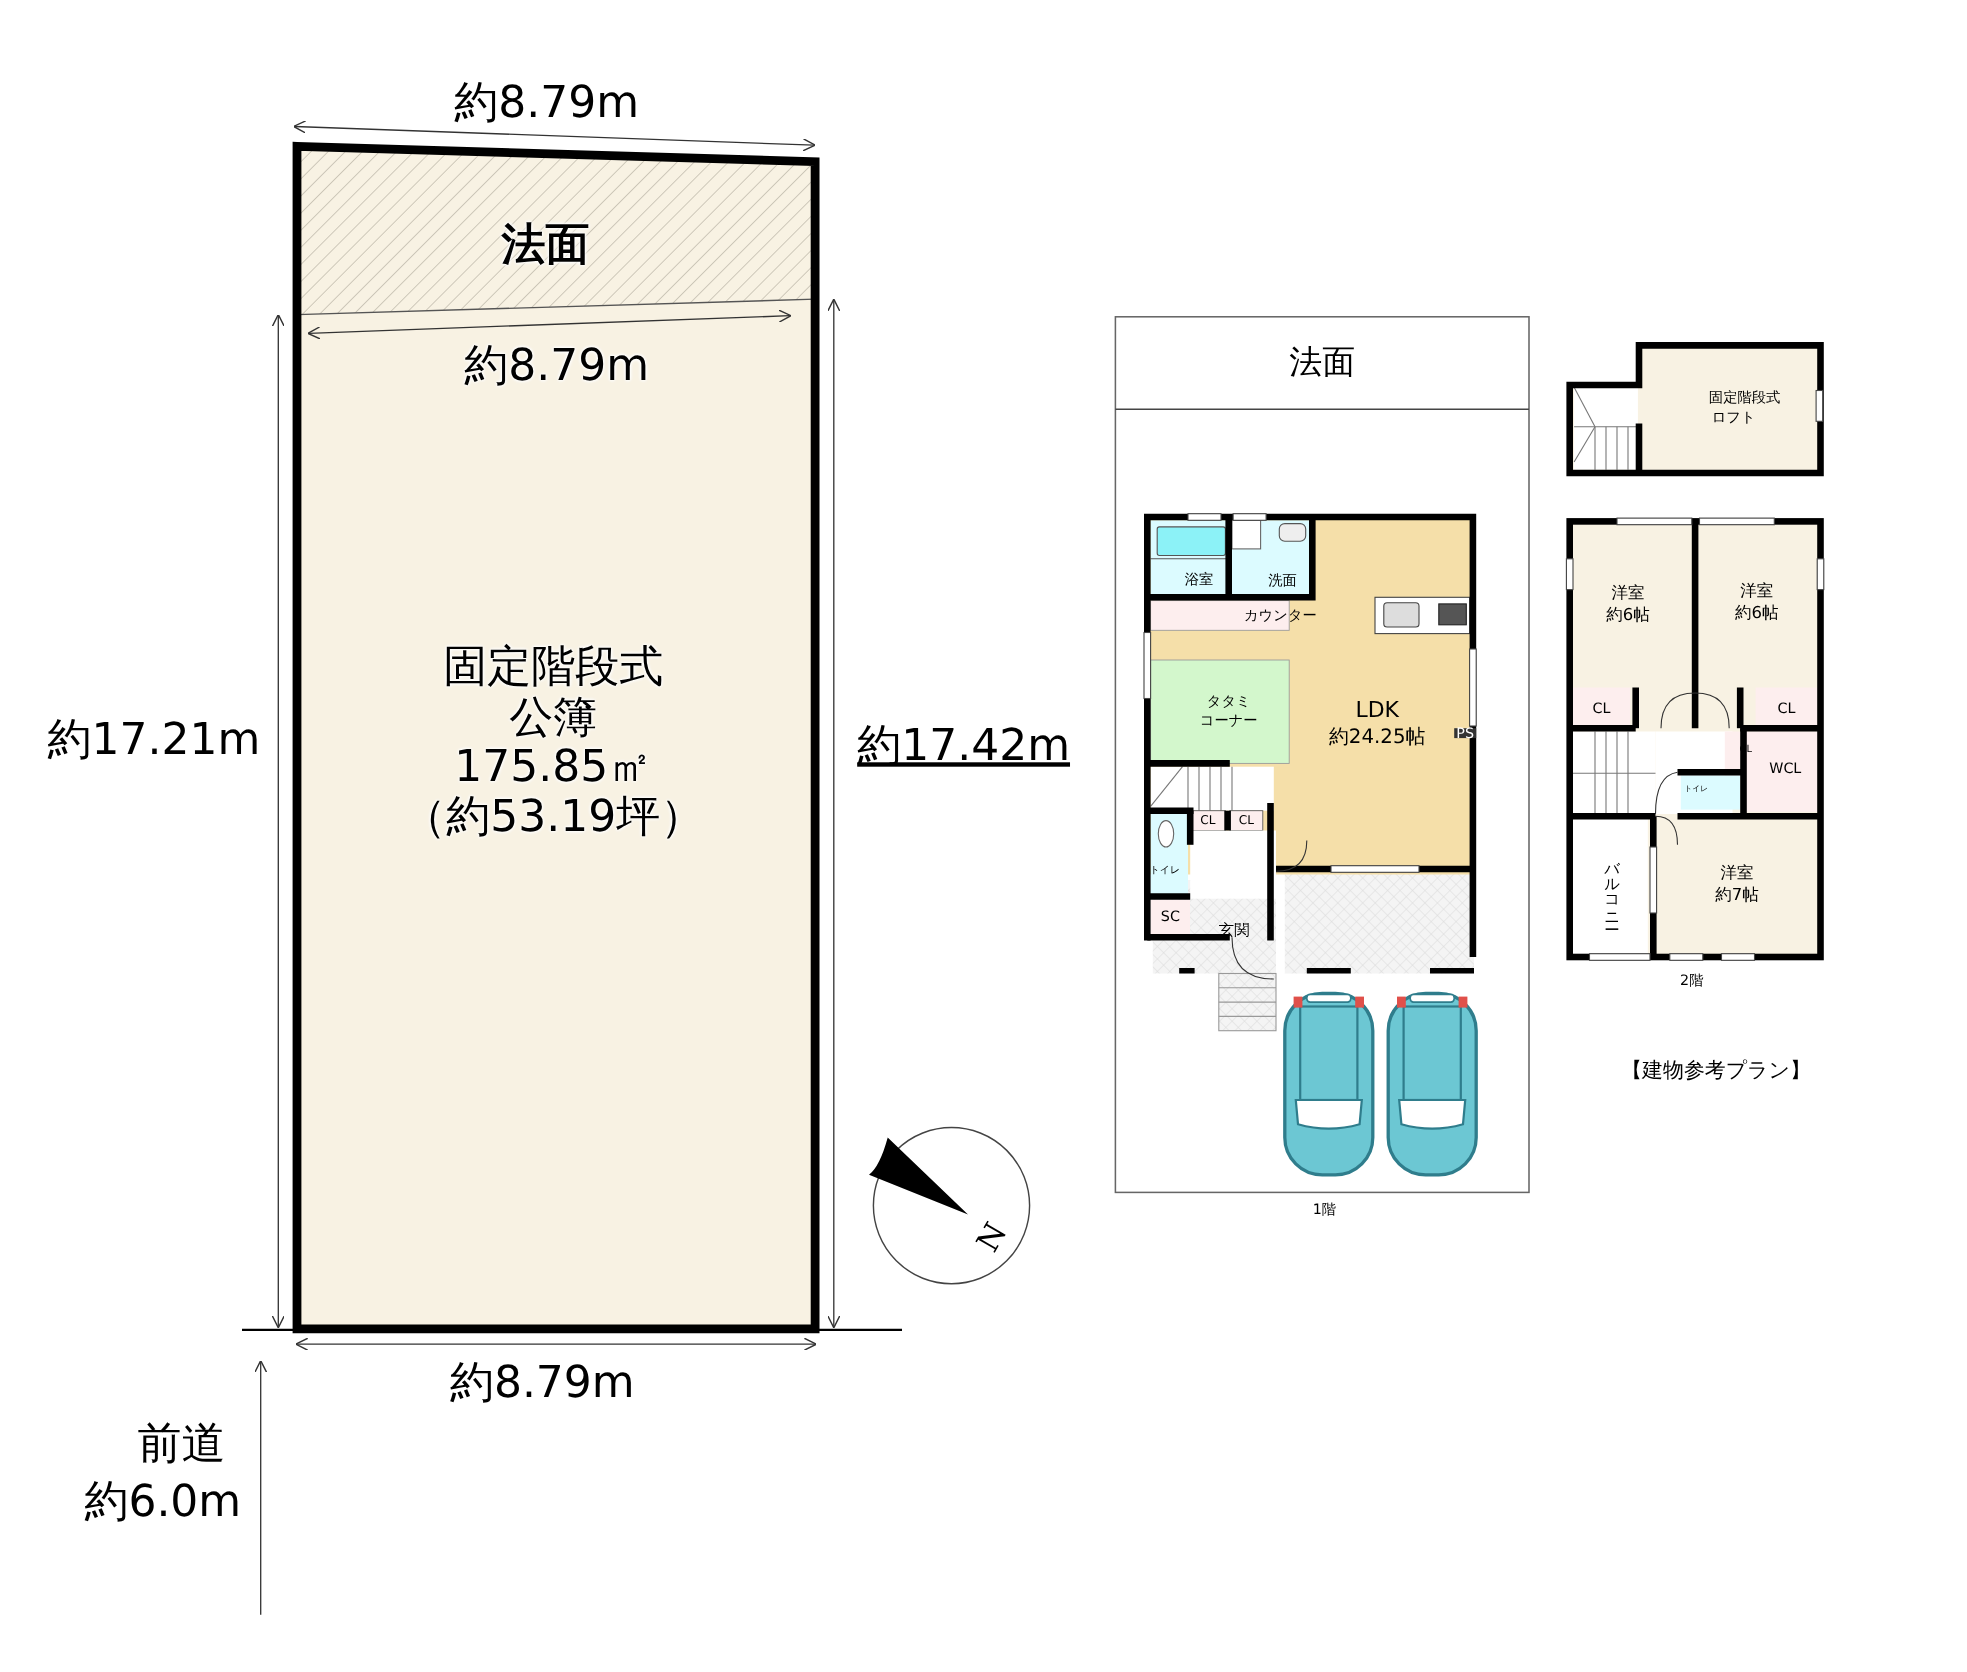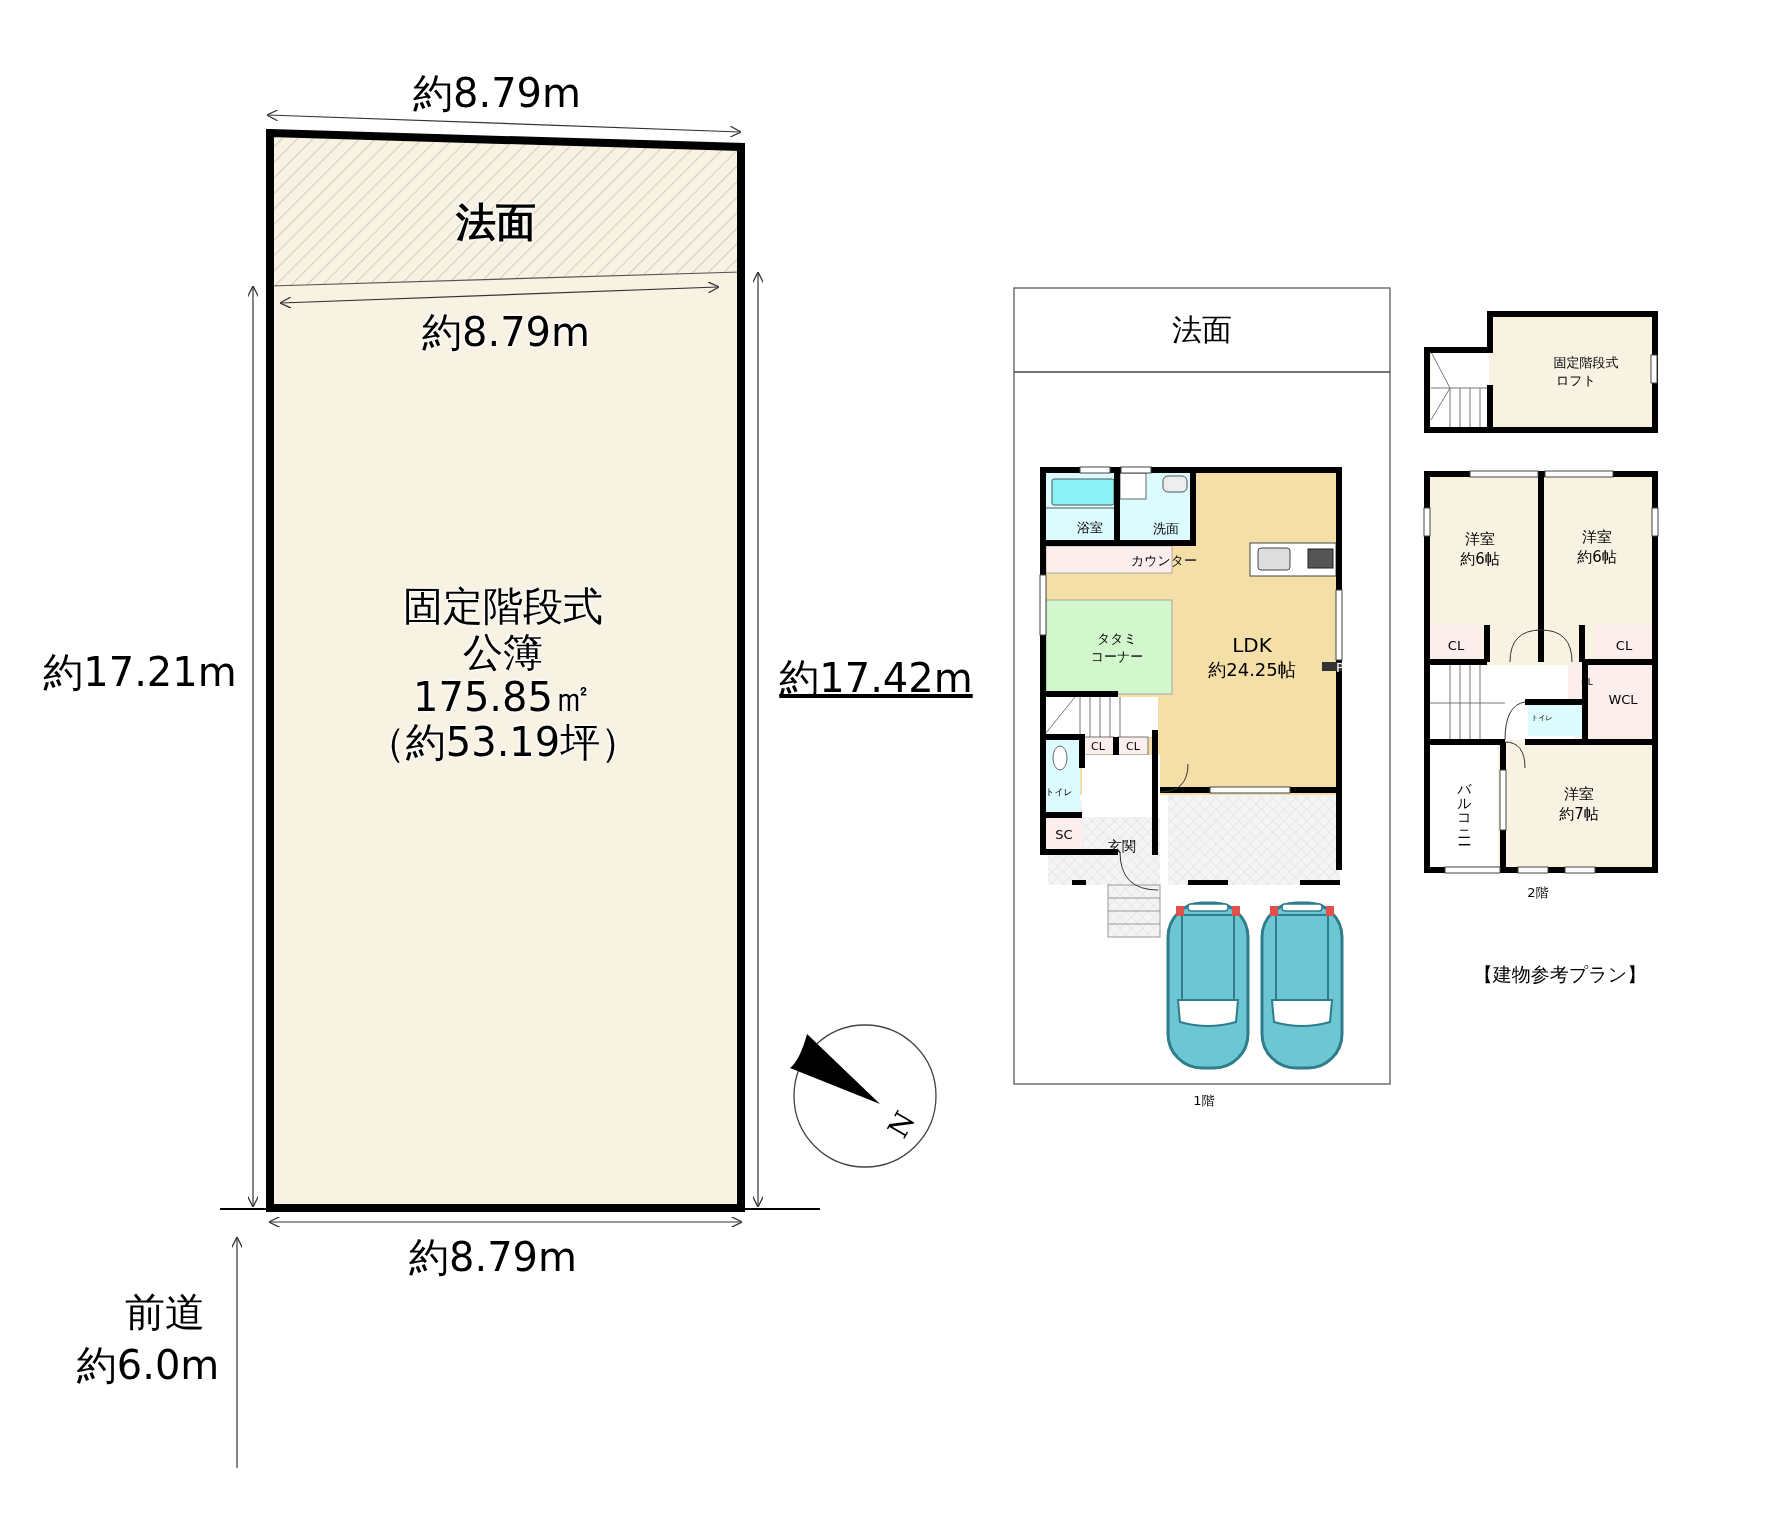--- a/index.html
+++ b/index.html
@@ -231,21 +231,21 @@
 
 <div>
   <div class="lbl" style="left:1202px;top:330px;font-size:30px;">法面</div>
   <div class="lbl xs" style="left:1090px;top:527px;">浴室</div>
   <div class="lbl xs" style="left:1166px;top:528px;">洗面</div>
   <div class="lbl xs" style="left:1164px;top:560px;">カウンター</div>
   <div class="lbl xs" style="left:1117px;top:638px;">タタミ</div>
   <div class="lbl xs" style="left:1117px;top:656px;">コーナー</div>
   <div class="lbl" style="left:1252px;top:645px;font-size:20px;">LDK</div>
   <div class="lbl" style="left:1252px;top:670px;font-size:18px;">約24.25帖</div>
-  <div class="lbl" style="left:1332px;top:667px;font-size:13px;color:#fff;margin-left:12px;">PS</div>
+  <div class="lbl" style="left:1332px;top:667px;font-size:13px;color:#fff;">PS</div>
   <div class="lbl" style="left:1098px;top:746px;font-size:11px;">CL</div>
   <div class="lbl" style="left:1133px;top:746px;font-size:11px;">CL</div>
   <div class="lbl" style="left:1059px;top:792px;font-size:9px;">トイレ</div>
   <div class="lbl" style="left:1064px;top:834px;font-size:13px;">SC</div>
   <div class="lbl" style="left:1122px;top:834px;font-size:14px;margin-top:12px;">玄関</div>
   <div class="lbl xs" style="left:1204px;top:1100px;">1階</div>
 </div>
 
 <div>
   <div class="lbl xs" style="left:1576px;top:362px;padding-left:20px;">固定階段式</div>

